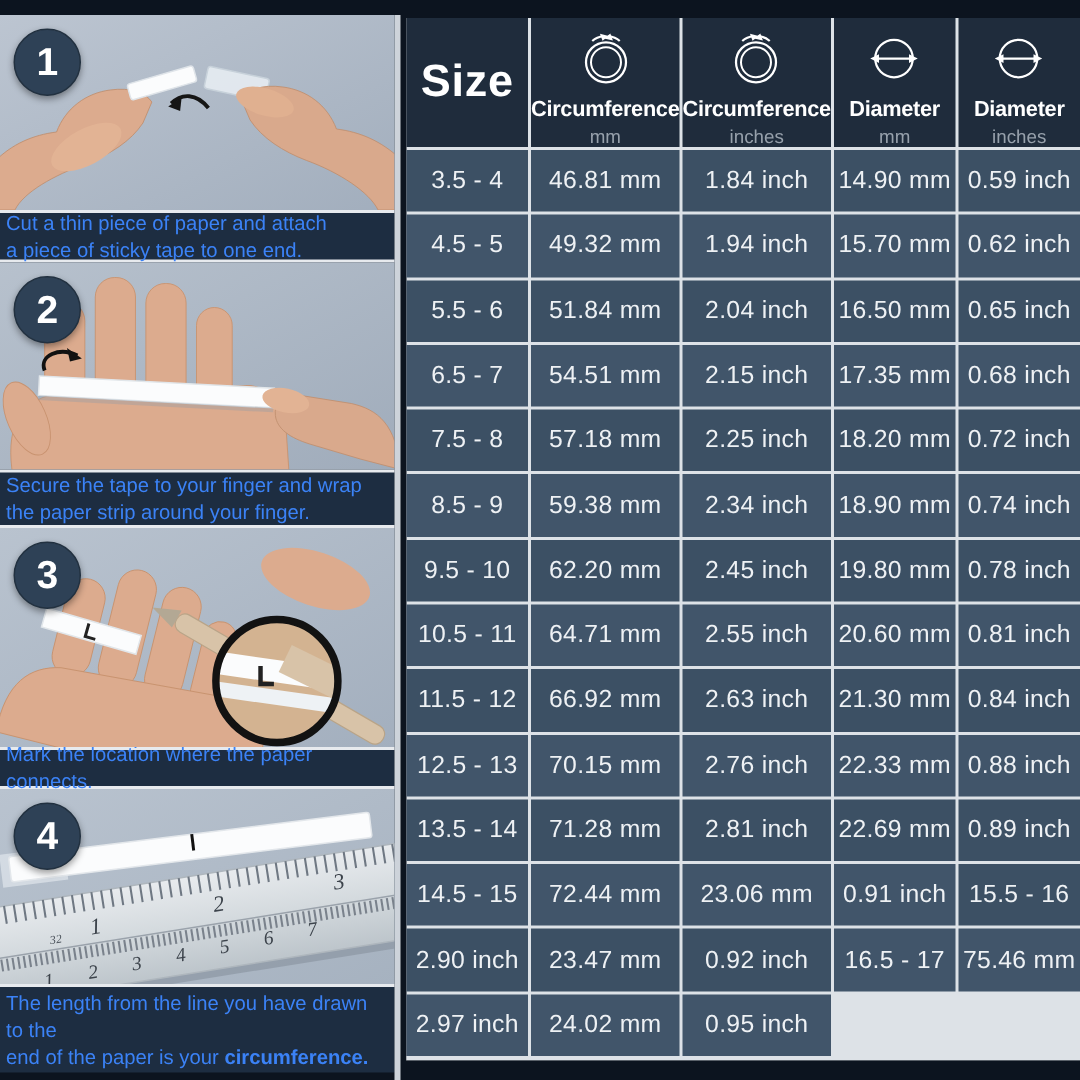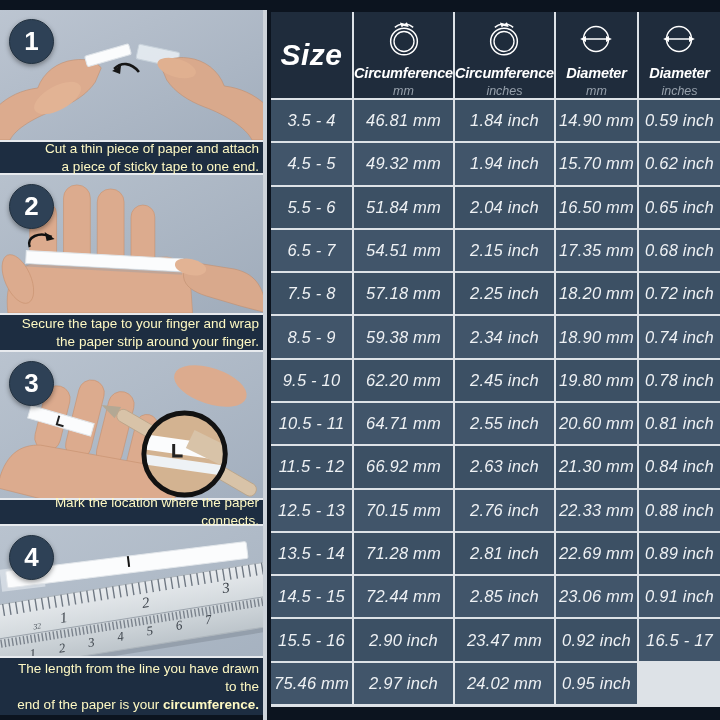--- a/index.html
+++ b/index.html
@@ -6,33 +6,33 @@
   *{box-sizing:border-box;}
   .page{width:720px;height:720px;background:#0c141f;padding-top:10px;display:flex;overflow:hidden;
         font-family:"Liberation Sans",sans-serif;}
   
   .left{width:263px;display:flex;flex-direction:column;}
   .divider{width:4px;background:#cdd3da;}
   .sec{display:flex;flex-direction:column;}
   .photo{position:relative;overflow:hidden;background:#aeb9c6;}
   .photo svg{width:100%;height:100%;display:block;}
   .s1 .photo{height:130px}.s2 .photo{height:138px}.s3 .photo{height:146px}.s4 .photo{height:130px}
-  .cap{background:#1d2d41;color:#fef9c3;font-size:13.5px;line-height:1.32;text-align:right;
+  .cap{background:#1d2d41;color:#3b82f6;font-size:13.5px;line-height:1.32;text-align:left;
        display:flex;flex-direction:column;justify-content:center;
        border-top:2px solid #e7eaee;border-bottom:2px solid #e7eaee;padding:2px 4px;}
   .s1 .cap{height:35px}.s2 .cap{height:39px}.s3 .cap{height:28px}.s4 .cap{flex:1;border-bottom:none;}
   .cap .bold{font-weight:bold;}
   .badge{position:absolute;top:9px;left:9px;width:45px;height:45px;border-radius:50%;
          background:#2e4156;border:1px solid #223140;color:#fff;font-size:26px;font-weight:bold;
          display:flex;align-items:center;justify-content:center;box-shadow:0 2px 5px rgba(0,0,0,.4);}
   
   .right{flex:1;display:flex;flex-direction:column;padding-left:4px;}
   .grid{flex:1;margin-top:2px;display:grid;grid-template-columns:repeat(5,1fr);
         grid-template-rows:86px repeat(14,1fr);gap:2px;background:#dde2e7;
-        border-bottom:3px solid #dde2e7;font-style:italic;}
+        border-bottom:3px solid #dde2e7;}
   .hcell{background:#1f2c3c;color:#fff;display:flex;flex-direction:column;align-items:center;
          justify-content:space-between;padding-top:7px;}
   .hcell.size{justify-content:center;padding-top:0;font-size:30px;font-weight:600;letter-spacing:.5px;}
   .hcell .hicon{width:40px;height:40px;}
   .hcell .hlabel{font-size:14.5px;font-weight:bold;letter-spacing:-.2px;margin-top:3px;}
   .hcell .hunit{font-size:12.5px;color:#97a1ac;margin-top:1px;}
   .cell{background:#3c5064;color:#eef1f4;font-size:16.5px;letter-spacing:.2px;
         display:flex;align-items:center;justify-content:center;}
   .cell.alt{background:#41556a;}
   .bstrip{height:13px;background:#0c141f;}
@@ -317,21 +317,20 @@
         <div class="cell alt">2.76 inch</div>
         <div class="cell alt">22.33 mm</div>
         <div class="cell alt">0.88 inch</div>
         <div class="cell">13.5 - 14</div>
         <div class="cell">71.28 mm</div>
         <div class="cell">2.81 inch</div>
         <div class="cell">22.69 mm</div>
         <div class="cell">0.89 inch</div>
         <div class="cell alt">14.5 - 15</div>
         <div class="cell alt">72.44 mm</div>
-        <div class="cell alt">2.85 inch</div>
         <div class="cell alt">23.06 mm</div>
         <div class="cell alt">0.91 inch</div>
         <div class="cell">15.5 - 16</div>
         <div class="cell">2.90 inch</div>
         <div class="cell">23.47 mm</div>
         <div class="cell">0.92 inch</div>
         <div class="cell alt">16.5 - 17</div>
         <div class="cell alt">75.46 mm</div>
         <div class="cell alt">2.97 inch</div>
         <div class="cell alt">24.02 mm</div>

